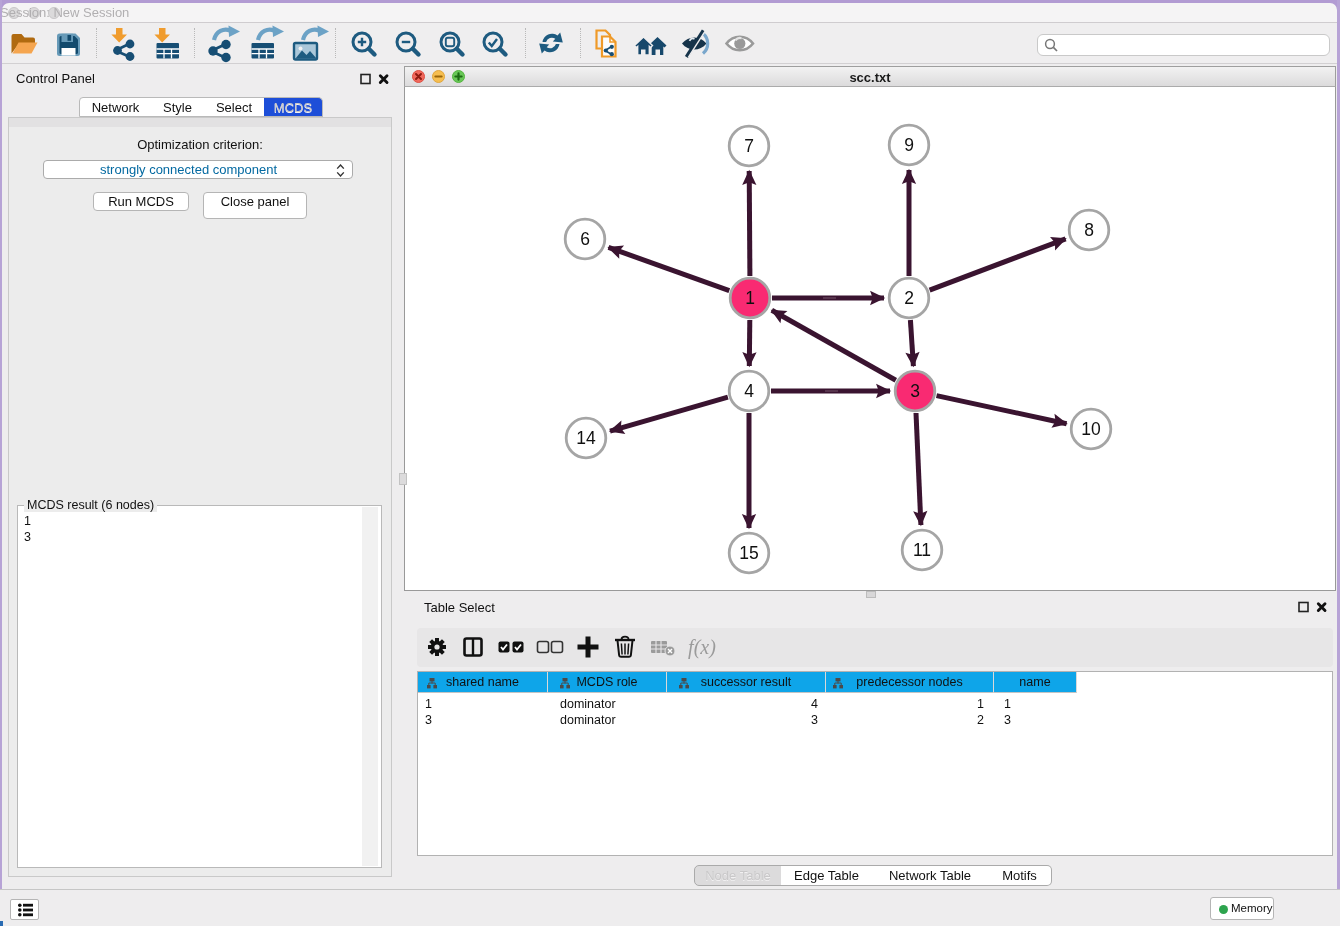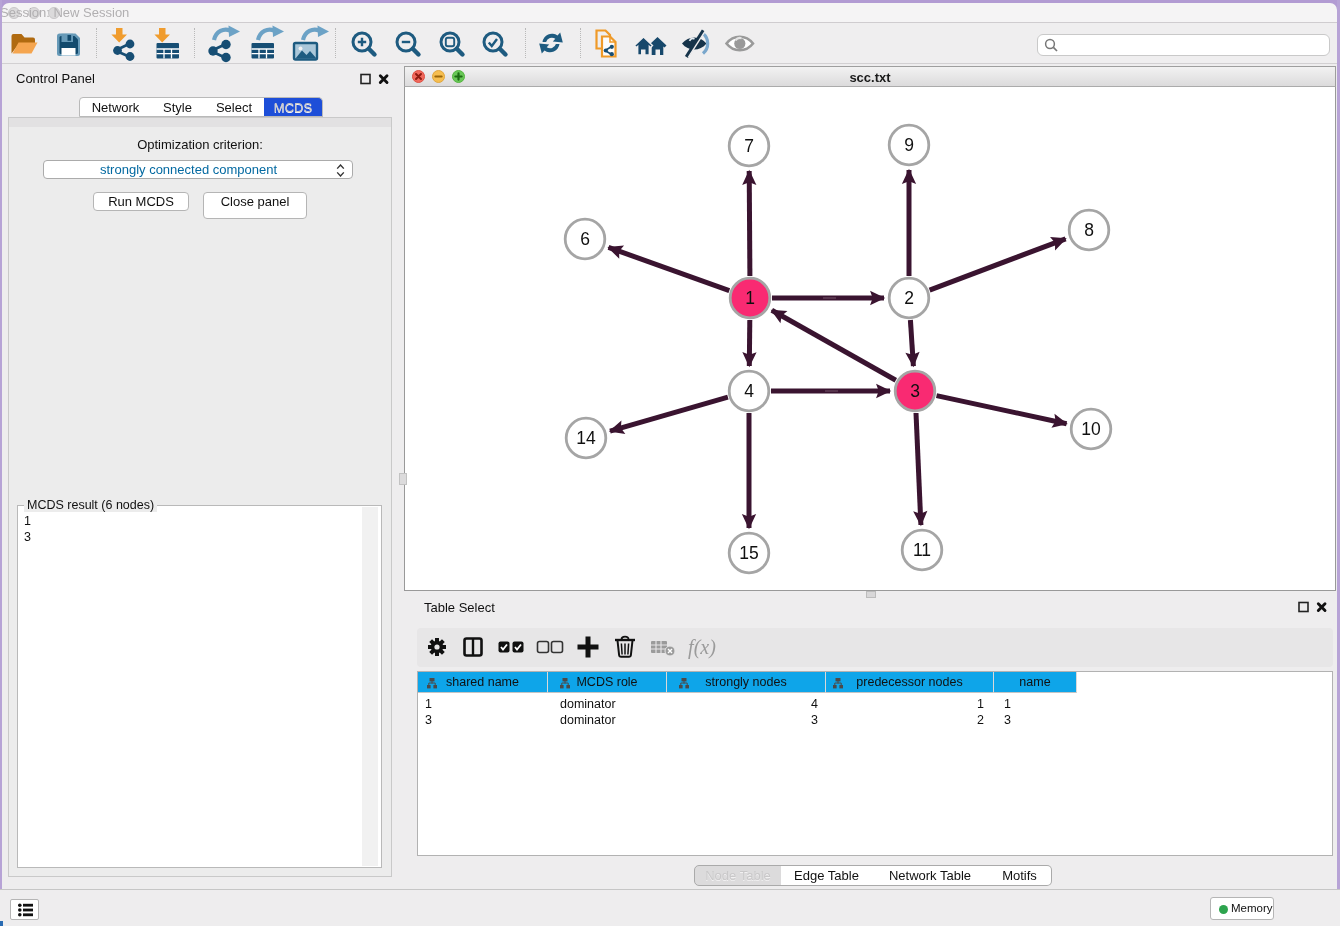--- a/index.html
+++ b/index.html
@@ -362,21 +362,21 @@
       <path d="M5 2 l4 4 M9 2 l-4 4" stroke="#fff" stroke-width="1.4"></path>
     </g>
 
     <text x="285" y="26" font-family="Liberation Serif, serif" font-style="italic" font-size="20" fill="#9b9b9b" text-anchor="middle">f(x)</text>
   </svg>
 </div>
 <div class="abs" id="tp-table"></div>
 
 <div class="abs th" style="left:418px;width:130px;">shared name</div>
 <div class="abs th" style="left:548px;width:119px;">MCDS role</div>
-<div class="abs th" style="left:667px;width:159px;">strongly nodes</div>
+<div class="abs th" style="left:667px;width:159px;">successor result</div>
 <div class="abs th" style="left:826px;width:168px;">predecessor nodes</div>
 <div class="abs th" style="left:994px;width:83px;">name</div>
 
 <svg class="abs" style="left:417px;top:672px;" width="916" height="21" viewBox="0 0 916 21">
   <g fill="#4a4a4a">
     <g transform="translate(10,6)">
         <rect x="2.5" y="0" width="5" height="3.4"></rect>
         <rect x="0" y="7" width="3.6" height="3.4"></rect>
         <rect x="6.4" y="7" width="3.6" height="3.4"></rect>
         <path d="M5 3 v2.5 M1.8 7 v-2 h6.4 v2" stroke="#4a4a4a" stroke-width="1" fill="none"></path>

